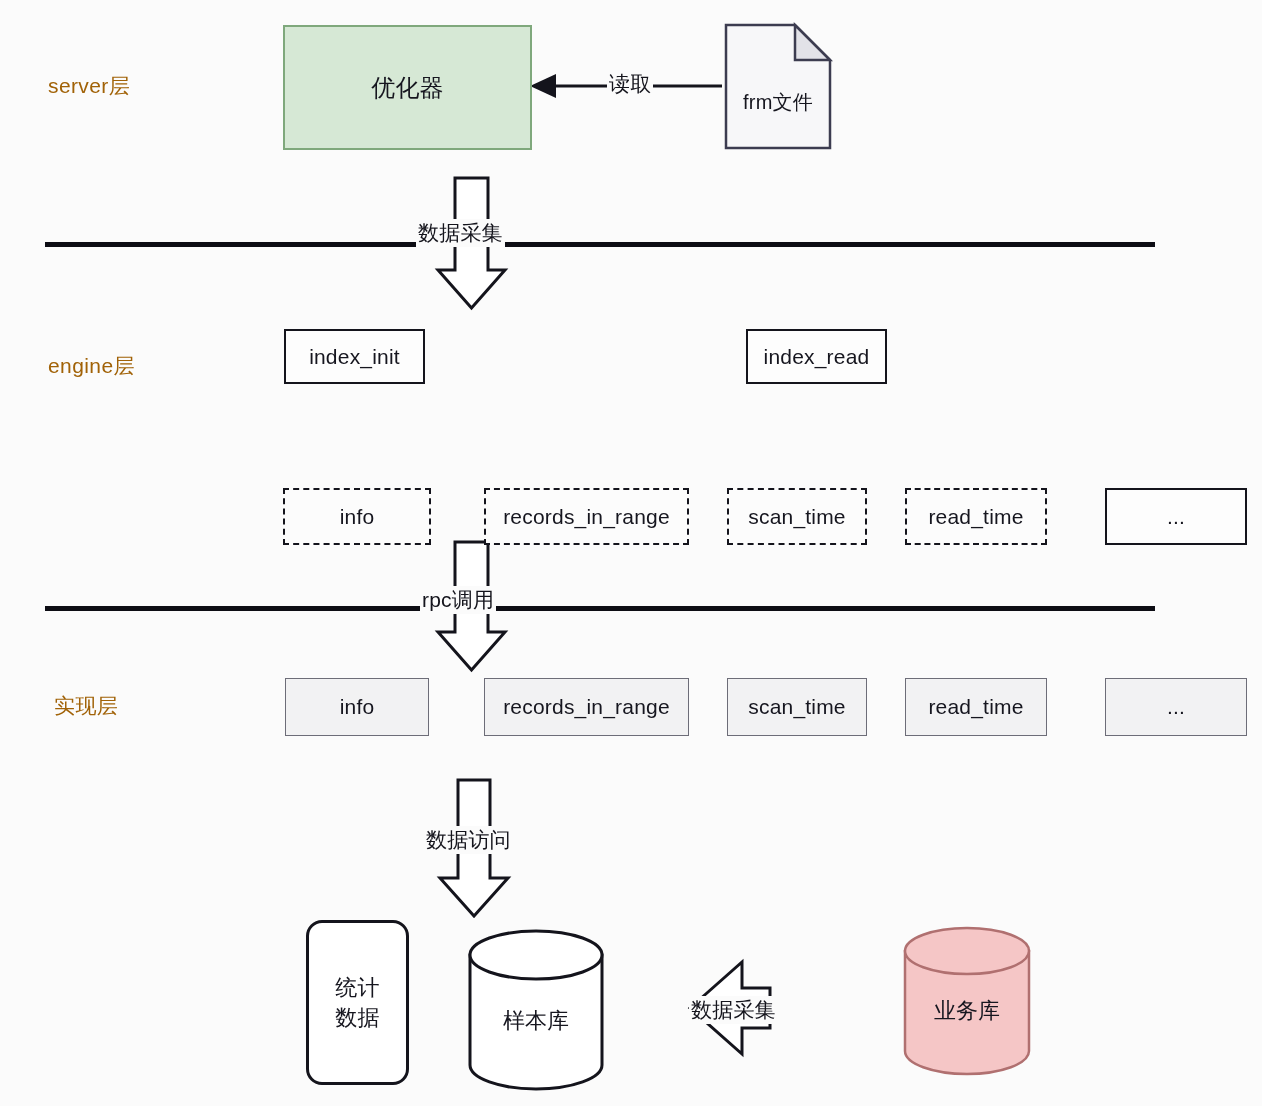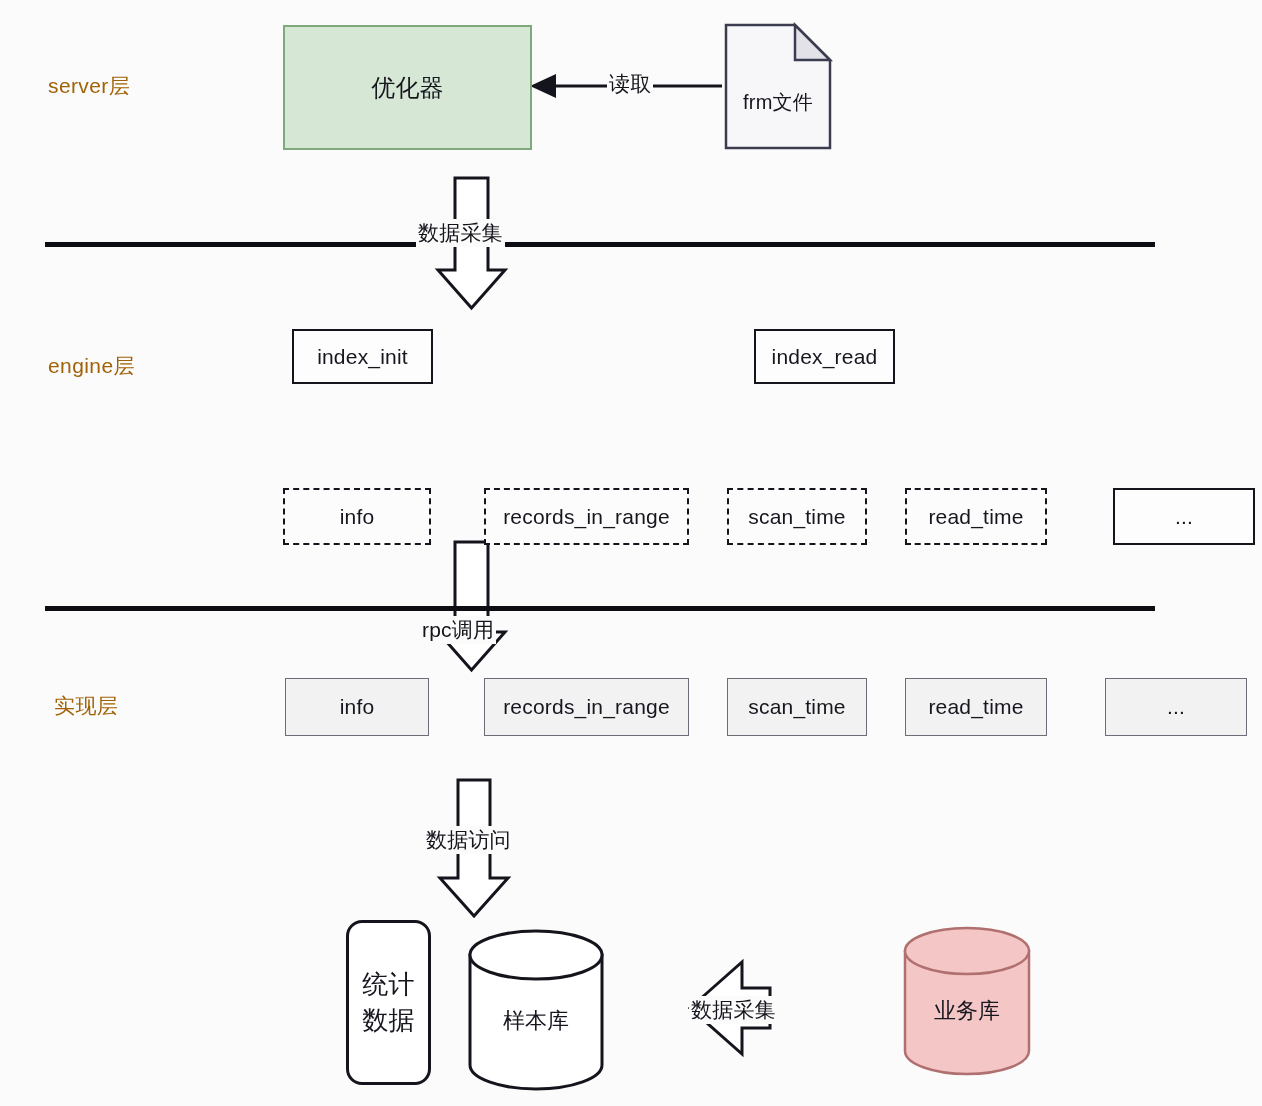--- a/index.html
+++ b/index.html
@@ -34,21 +34,20 @@
     justify-content: center;
     font-size: 21px;
     color: #16161f;
     text-align: center;
     white-space: nowrap;
     letter-spacing: .2px;
   }
   .box-solid {
     background: #fdfdfd;
     border: 2.5px solid #14141c;
-    margin-left: 8px;
   }
   .box-green {
     background: #d6e8d5;
     border: 2px solid #7fa87c;
     font-size: 24px;
   }
   .box-dashed {
     background: #fcfcfc;
     border: 2.5px dashed #14141c;
   }
@@ -162,31 +161,31 @@
   <div class="box box-solid" style="left:284px; top:329px; width:141px; height:55px;">index_init</div>
   <div class="box box-solid" style="left:746px; top:329px; width:141px; height:55px;">index_read</div>
 
   <div class="box box-dashed" style="left:283px; top:488px; width:148px; height:57px;">info</div>
   <div class="box box-dashed" style="left:484px; top:488px; width:205px; height:57px;">records_in_range</div>
   <div class="box box-dashed" style="left:727px; top:488px; width:140px; height:57px;">scan_time</div>
   <div class="box box-dashed" style="left:905px; top:488px; width:142px; height:57px;">read_time</div>
   <div class="box box-solid" style="left:1105px; top:488px; width:142px; height:57px;">...</div>
 
   <div class="divider" style="left:45px; top:606px; width:1110px;"></div>
-  <div class="line-label" style="left:420px; top:586px;margin-top:30px;">rpc调用</div>
+  <div class="line-label" style="left:420px; top:586px;">rpc调用</div>
 
   <div class="box box-gray" style="left:285px; top:678px; width:144px; height:58px;">info</div>
   <div class="box box-gray" style="left:484px; top:678px; width:205px; height:58px;">records_in_range</div>
   <div class="box box-gray" style="left:727px; top:678px; width:140px; height:58px;">scan_time</div>
   <div class="box box-gray" style="left:905px; top:678px; width:142px; height:58px;">read_time</div>
   <div class="box box-gray" style="left:1105px; top:678px; width:142px; height:58px;">...</div>
 
   <div class="line-label" style="left:424px; top:826px;">数据访问</div>
 
-  <div class="box box-rounded" style="left:306px; top:920px; width:85px; height:165px; font-size:26px; flex-direction:column;margin-left:40px;">
+  <div class="box box-rounded" style="left:306px; top:920px; width:103px; height:165px; font-size:22px; flex-direction:column;">
     <span>统计</span>
     <span>数据</span>
   </div>
 
   <div class="cyl-text" style="left:476px; top:1006px; width:120px;">样本库</div>
 
   <div class="cyl-text" style="left:907px; top:996px; width:120px;">业务库</div>
 
   <div class="line-label" style="left:689px; top:996px;">数据采集</div>
 

